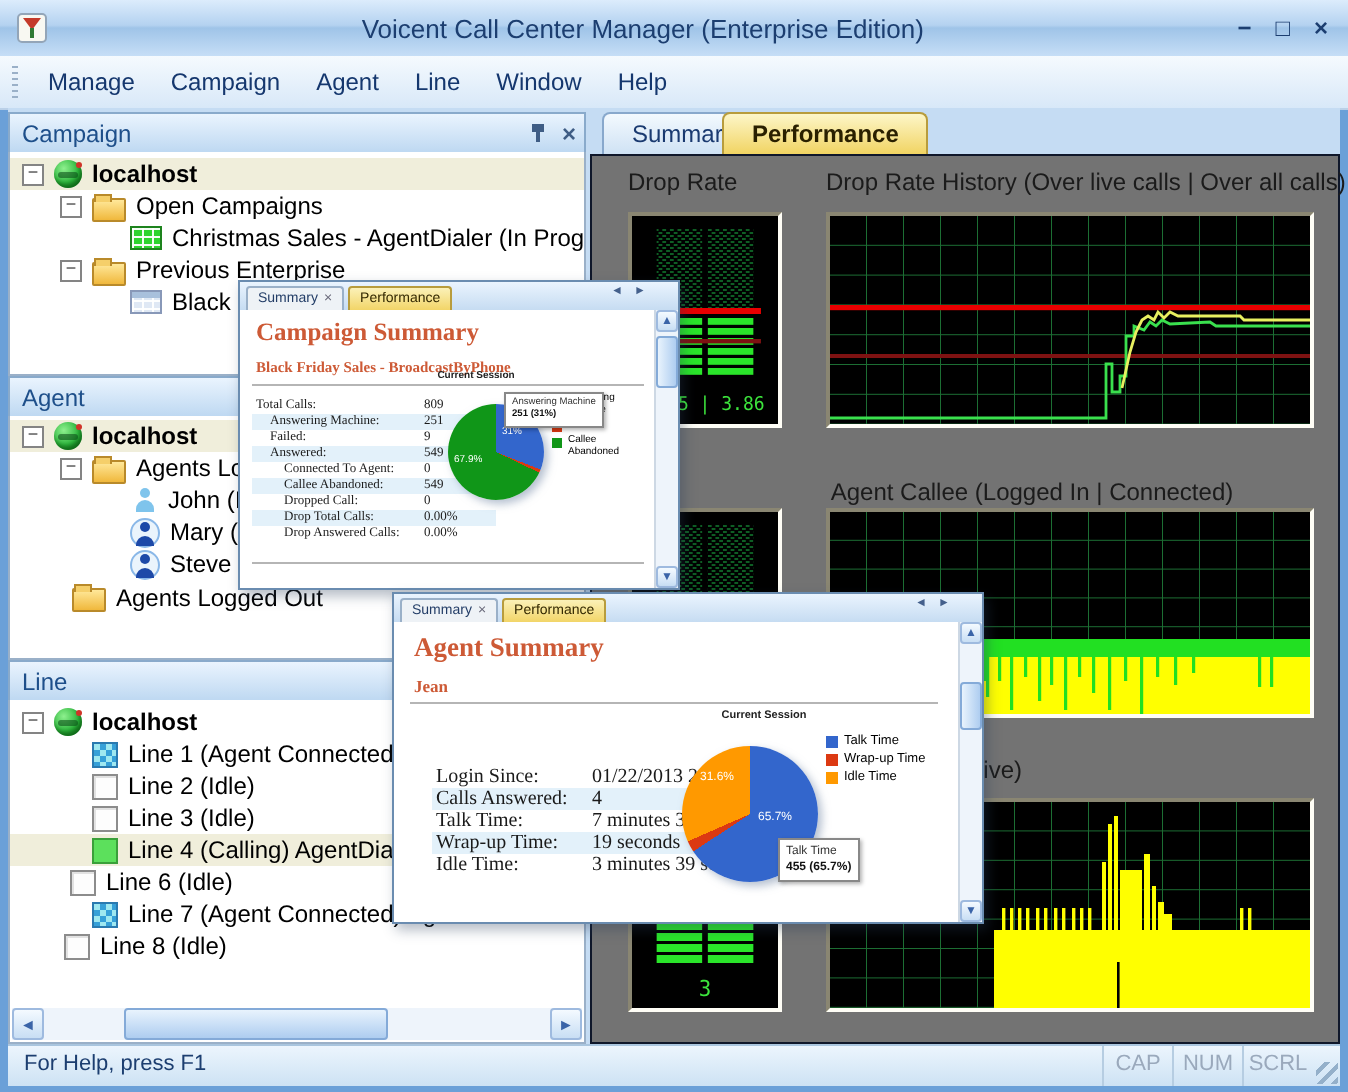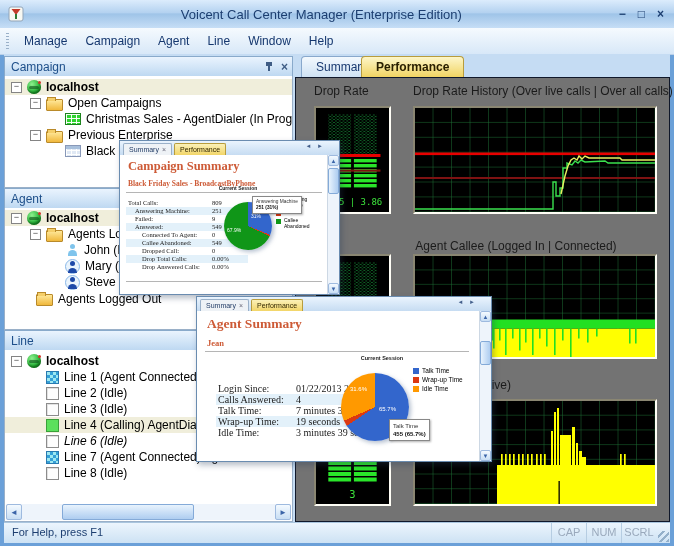--- a/index.html
+++ b/index.html
@@ -288,31 +288,31 @@
         <div class="trow" style="padding-left: 25px;">
           <span class="exp-spacer"></span>
           <span class="ticon line-idle-icon"></span>
           <span class="tlabel">Line 3 (Idle)</span>
         </div>
         <div class="trow sel" style="padding-left: 25px;">
           <span class="exp-spacer"></span>
           <span class="ticon line-calling-icon"></span>
           <span class="tlabel">Line 4 (Calling) AgentDialer-Christmas Sales</span>
         </div>
-        <div class="trow" style="padding-left: 25px; font-style: italic;">
+        <div class="trow" style="padding-left: 14px;">
           <span class="exp-spacer"></span>
           <span class="ticon line-idle-icon"></span>
           <span class="tlabel">Line 6 (Idle)</span>
         </div>
         <div class="trow" style="padding-left: 25px;">
           <span class="exp-spacer"></span>
           <span class="ticon line-connected-icon"></span>
           <span class="tlabel">Line 7 (Agent Connected) AgentDialer-Christmas Sales</span>
         </div>
-        <div class="trow" style="padding-left: 25px;">
+        <div class="trow" style="padding-left: 11px;">
           <span class="exp-spacer"></span>
           <span class="ticon line-idle-icon"></span>
           <span class="tlabel">Line 8 (Idle)</span>
         </div>
       </div>
     <div class="hscroll">
       <span class="hs-btn" style="left:0;">◄</span>
       <span class="hs-thumb" style="left:56px;width:132px;"></span>
       <span class="hs-btn" style="right:0;">►</span>
     </div>

